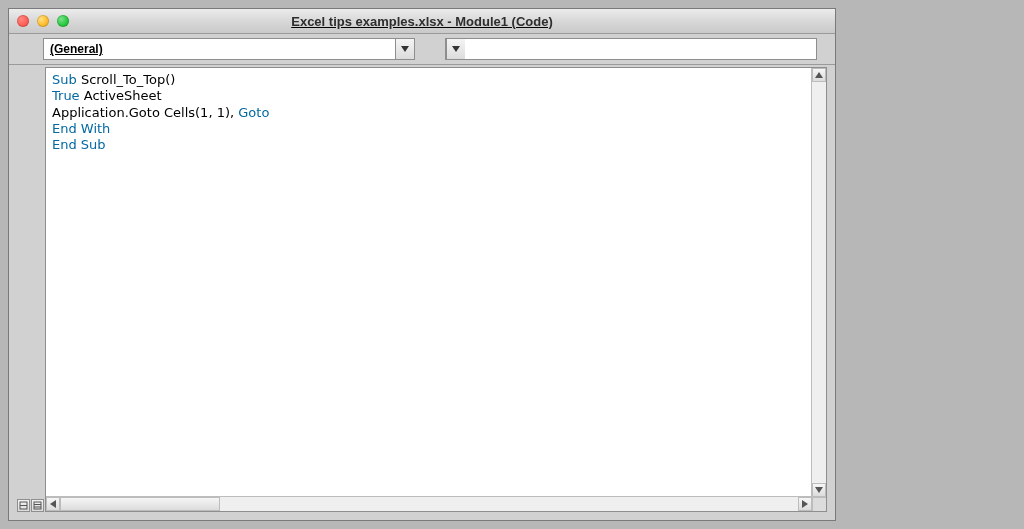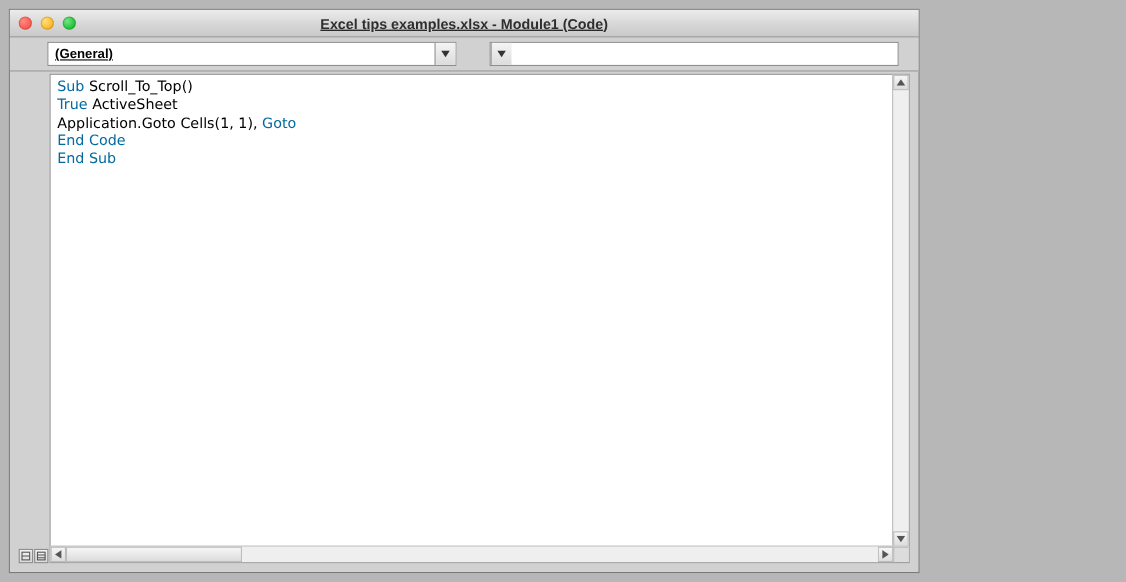--- a/index.html
+++ b/index.html
@@ -264,21 +264,21 @@
             <line x1="1" y1="6" x2="8" y2="6" stroke="#555" stroke-width="1"></line>
           </svg>
       </div>
     </div>
 
     <div class="editor-frame">
 
       <div class="code-area"><span class="kw">Sub</span><span> Scroll_To_Top()</span>
 <span class="kw">True</span><span> ActiveSheet</span>
 <span>Application.Goto Cells(1, 1), </span><span class="kw">Goto</span>
-<span class="kw">End Code</span>
+<span class="kw">End With</span>
 <span class="kw">End Sub</span></div>
 
       <div class="vscroll">
         <div class="scroll-btn">
           <svg width="8" height="6" viewBox="0 0 8 6">
               <polygon points="4,0 8,6 0,6" fill="#555"></polygon>
             </svg>
         </div>
         <div class="scroll-btn">
           <svg width="8" height="6" viewBox="0 0 8 6">

